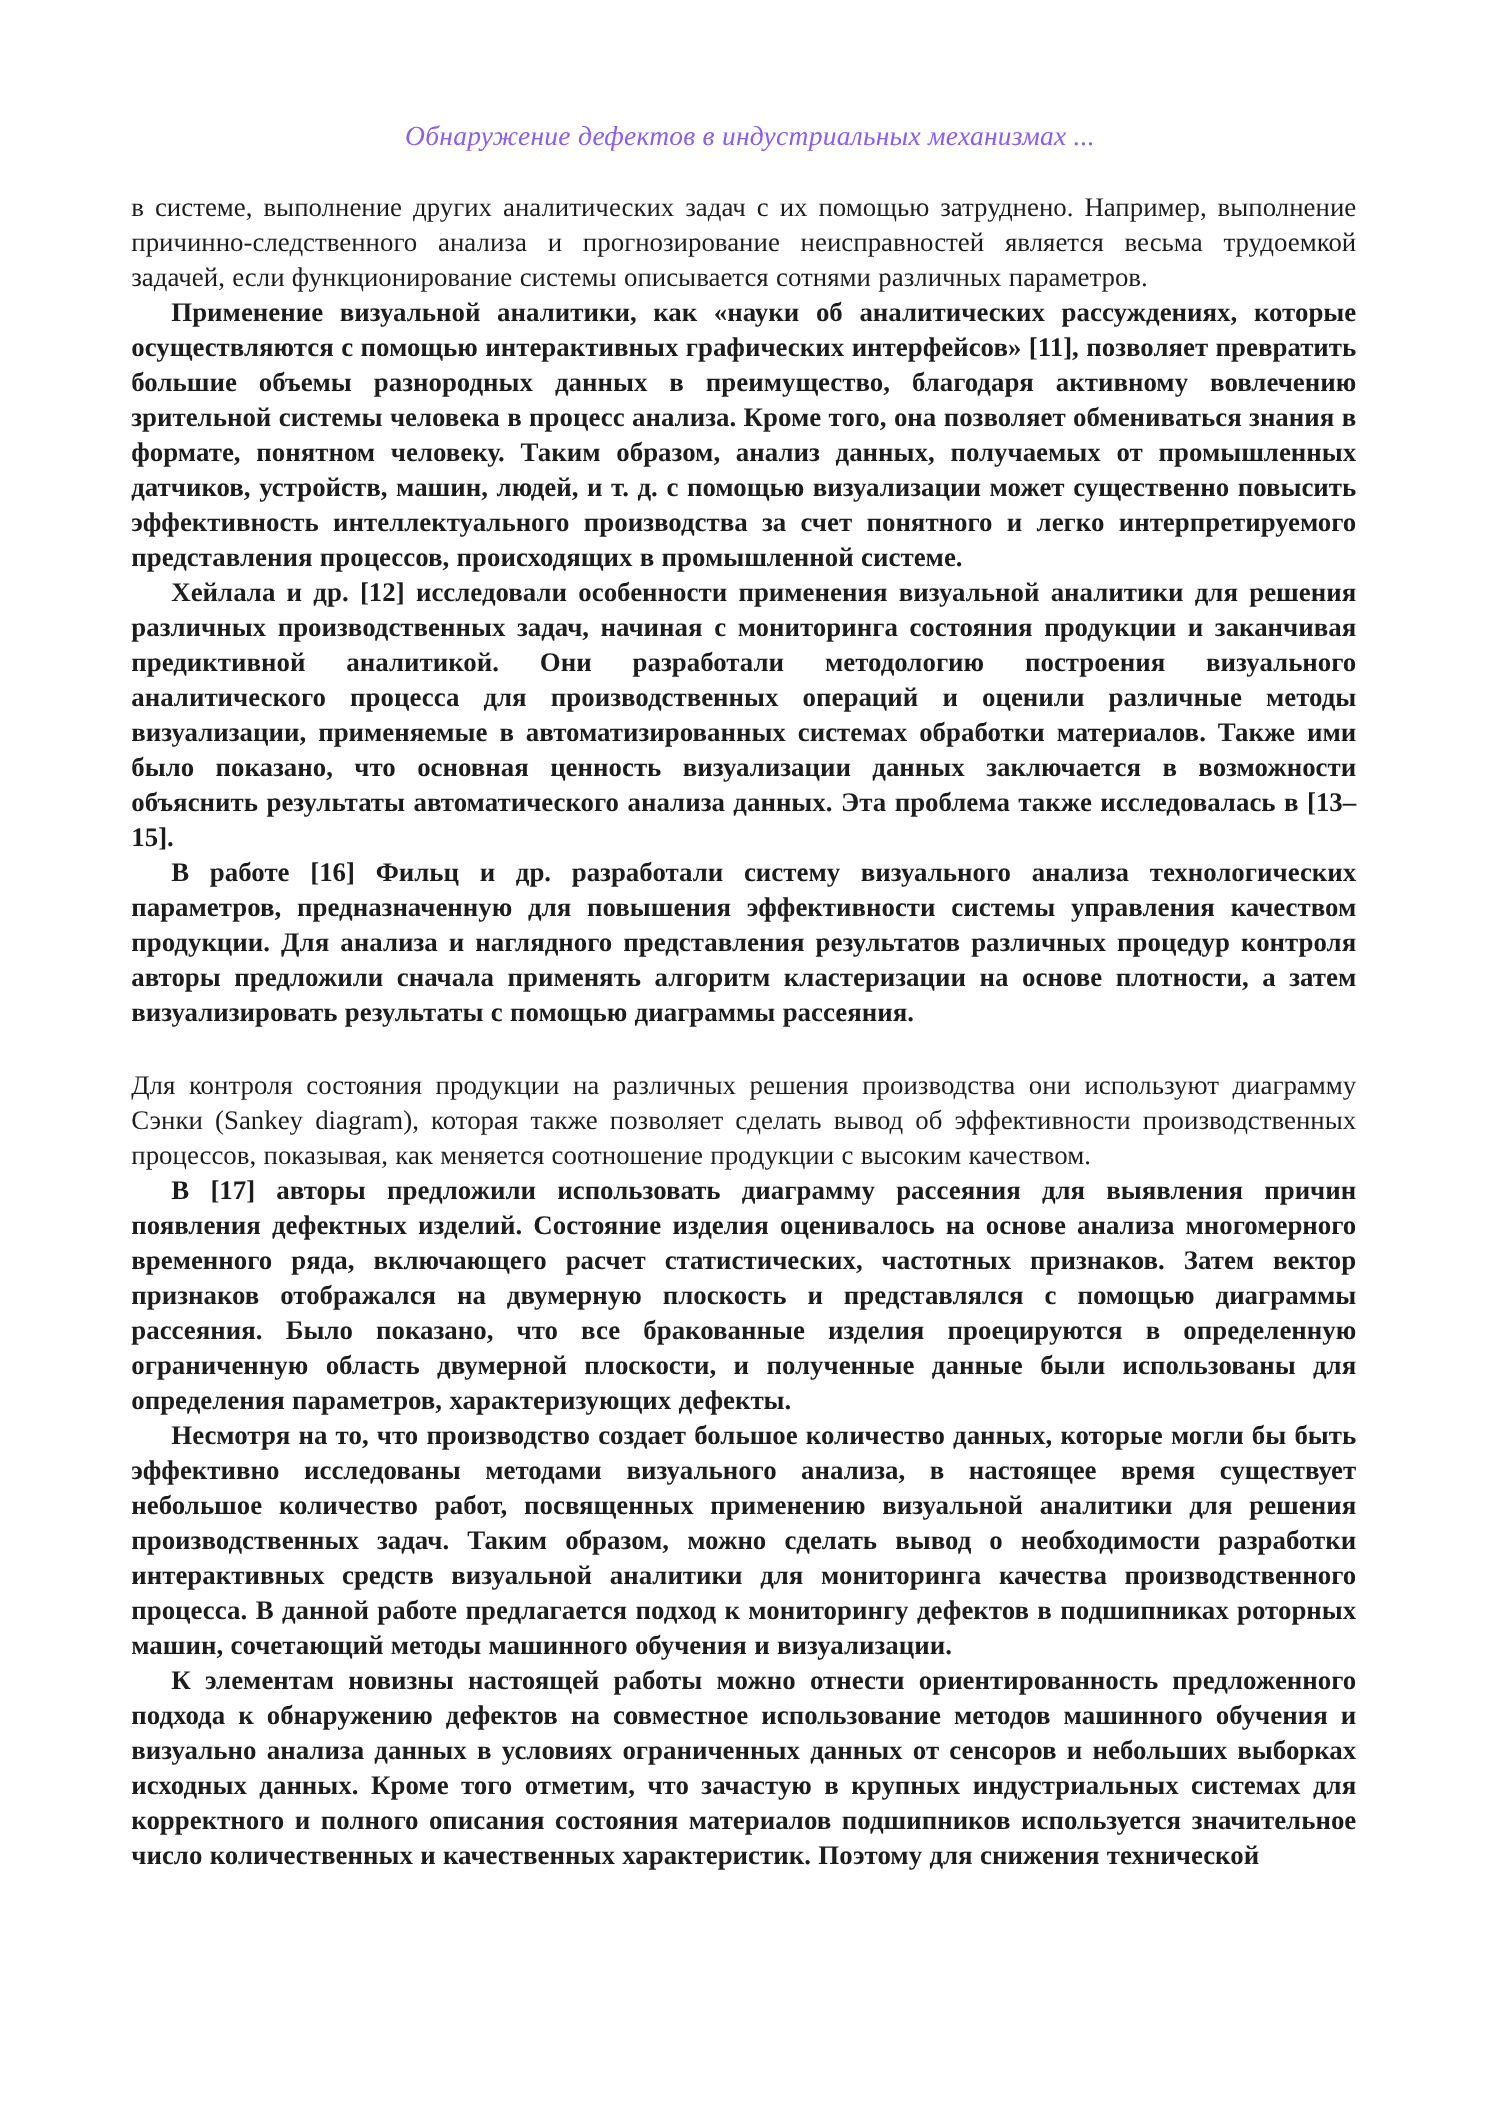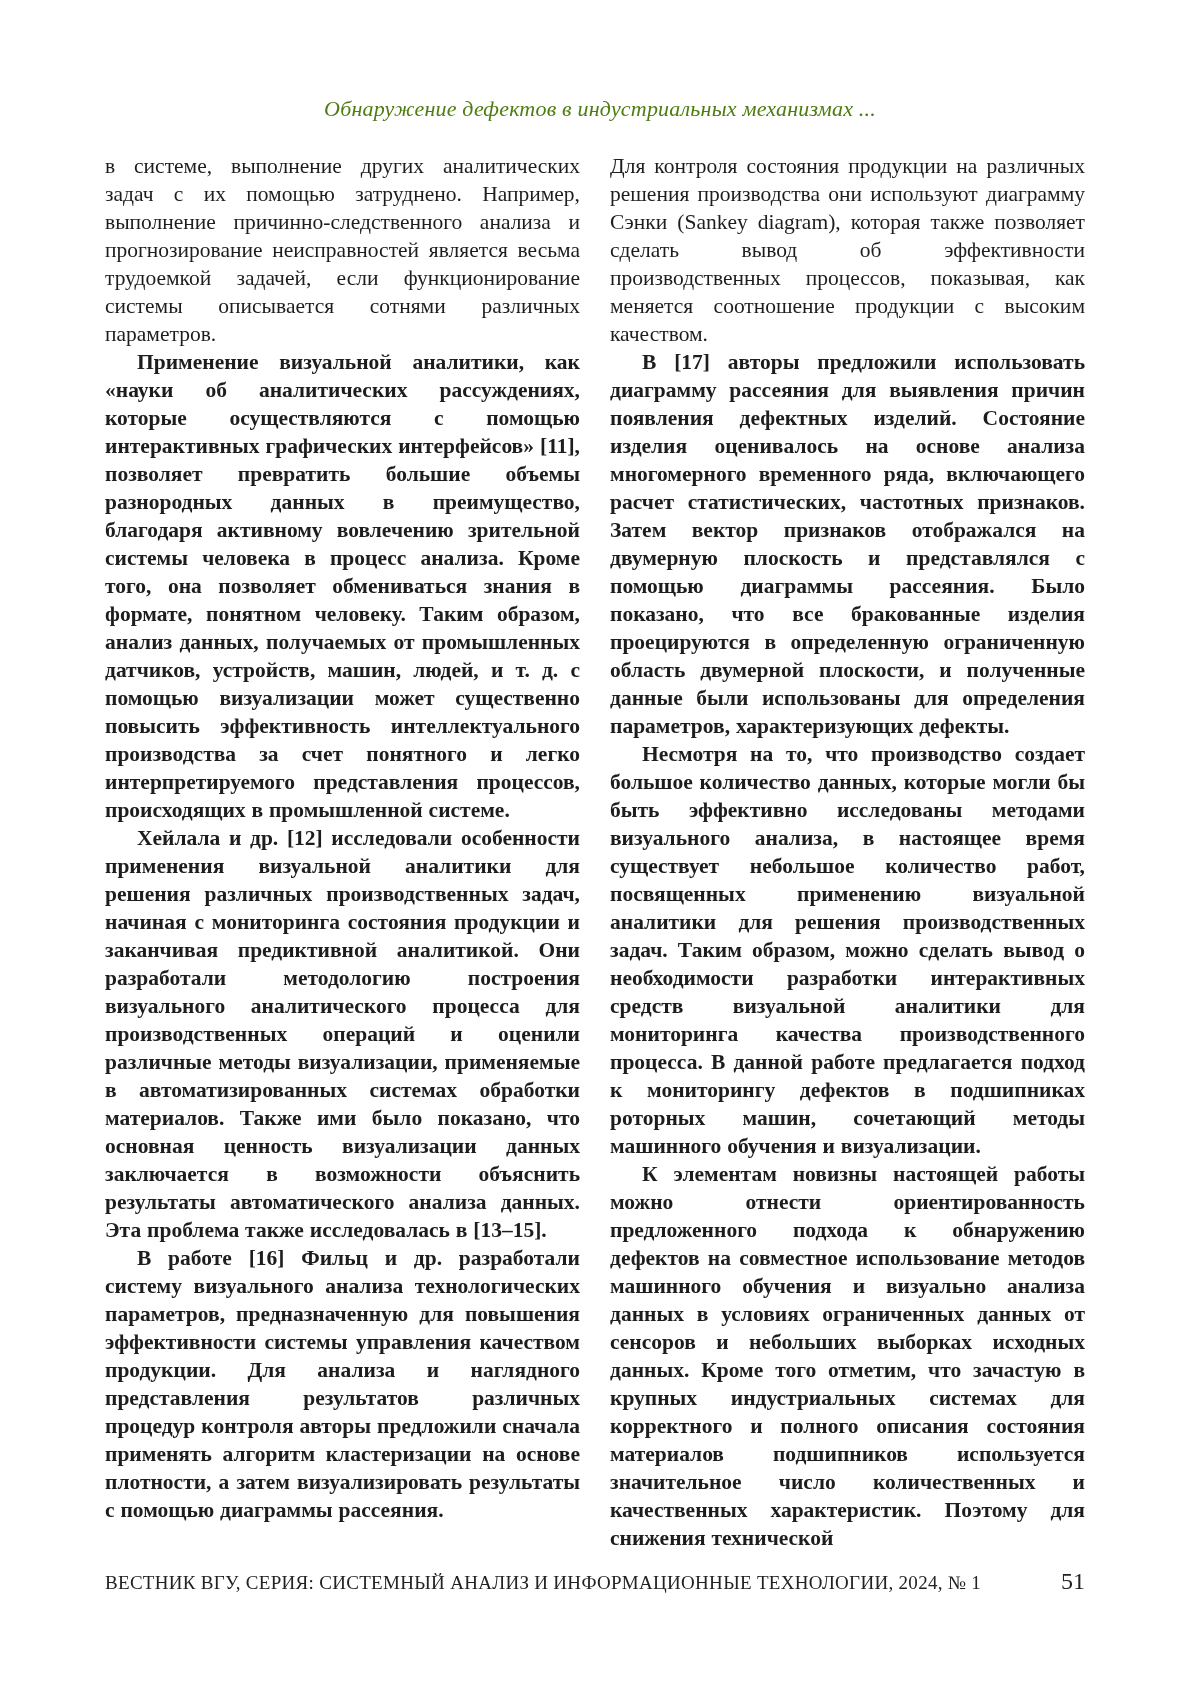--- a/index.html
+++ b/index.html
@@ -18,29 +18,30 @@
   }
   .running-head {
     position: absolute;
     top: 96px;
     left: 0;
     width: 100%;
     text-align: center;
     font-style: italic;
     font-size: 22px;
     letter-spacing: 0.2px;
-    color: #4d7c0f;
+    color: #8b5cf6;
   }
   .columns {
     position: absolute;
     top: 152px;
     left: 105px;
     width: 980px;
     display: flex;
     gap: 30px;
+    flex-direction: column;
   }
   .column {
     flex: 1 1 0;
     min-width: 0;
   }
   .para {
     margin: 0;
     font-size: 21.5px;
     line-height: 28px;
     text-align: justify;
@@ -87,18 +88,14 @@
         <p class="para indent">В работе [16] Фильц и др. разработали систему визуального анализа технологических параметров, предназначенную для повышения эффективности системы управления качеством продукции. Для анализа и наглядного представления результатов различных процедур контроля авторы предложили сначала применять алгоритм кластеризации на основе плотности, а затем визуализировать результаты с помощью диаграммы рассеяния.</p>
       </div>
     <div class="column">
         <p class="para">Для контроля состояния продукции на различных решения производства они используют диаграмму Сэнки (Sankey diagram), которая также позволяет сделать вывод об эффективности производственных процессов, показывая, как меняется соотношение продукции с высоким качеством.</p>
         <p class="para indent">В [17] авторы предложили использовать диаграмму рассеяния для выявления причин появления дефектных изделий. Состояние изделия оценивалось на основе анализа многомерного временного ряда, включающего расчет статистических, частотных признаков. Затем вектор признаков отображался на двумерную плоскость и представлялся с помощью диаграммы рассеяния. Было показано, что все бракованные изделия проецируются в определенную ограниченную область двумерной плоскости, и полученные данные были использованы для определения параметров, характеризующих дефекты.</p>
         <p class="para indent">Несмотря на то, что производство создает большое количество данных, которые могли бы быть эффективно исследованы методами визуального анализа, в настоящее время существует небольшое количество работ, посвященных применению визуальной аналитики для решения производственных задач. Таким образом, можно сделать вывод о необходимости разработки интерактивных средств визуальной аналитики для мониторинга качества производственного процесса. В данной работе предлагается подход к мониторингу дефектов в подшипниках роторных машин, сочетающий методы машинного обучения и визуализации.</p>
         <p class="para indent">К элементам новизны настоящей работы можно отнести ориентированность предложенного подхода к обнаружению дефектов на совместное использование методов машинного обучения и визуально анализа данных в условиях ограниченных данных от сенсоров и небольших выборках исходных данных. Кроме того отметим, что зачастую в крупных индустриальных системах для корректного и полного описания состояния материалов подшипников используется значительное число количественных и качественных характеристик. Поэтому для снижения технической</p>
       </div>
   </div>
 
-  <div class="footer">
-    <span class="journal-line">ВЕСТНИК ВГУ, СЕРИЯ: СИСТЕМНЫЙ АНАЛИЗ И ИНФОРМАЦИОННЫЕ ТЕХНОЛОГИИ, 2024, № 1</span>
-    <span class="page-number">51</span>
-  </div>
 
 </div>
 
 </body></html>

